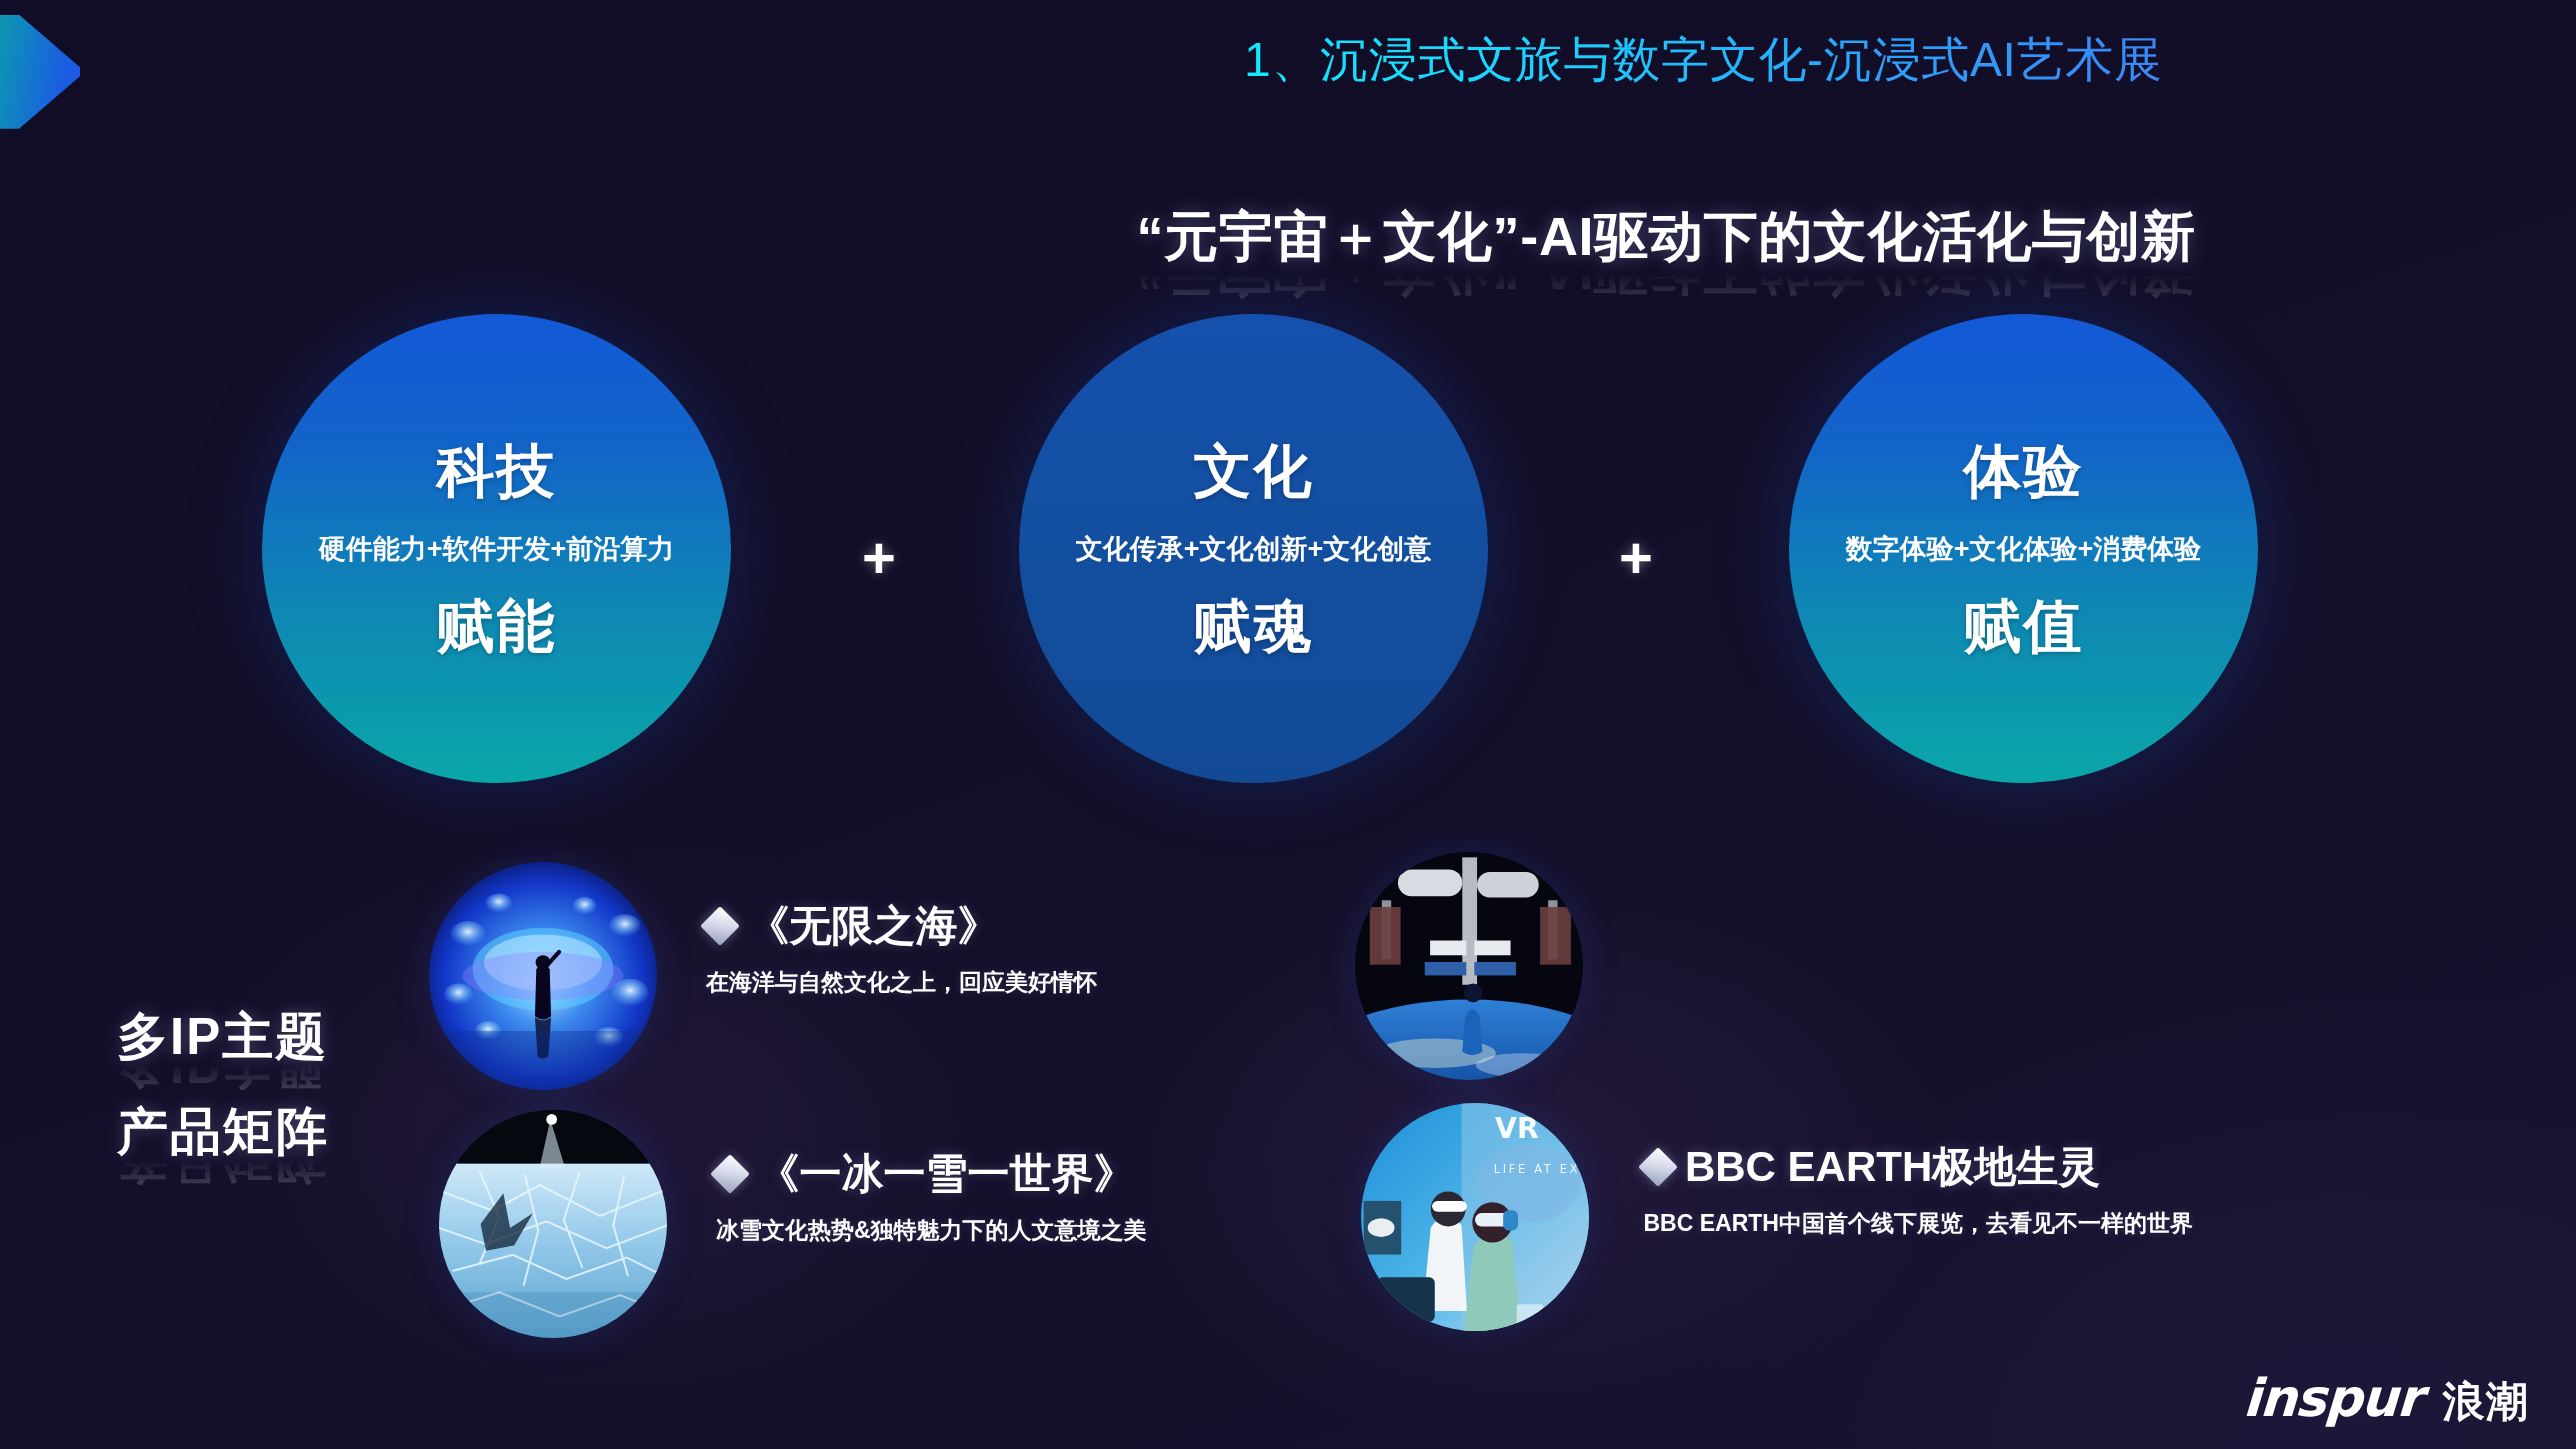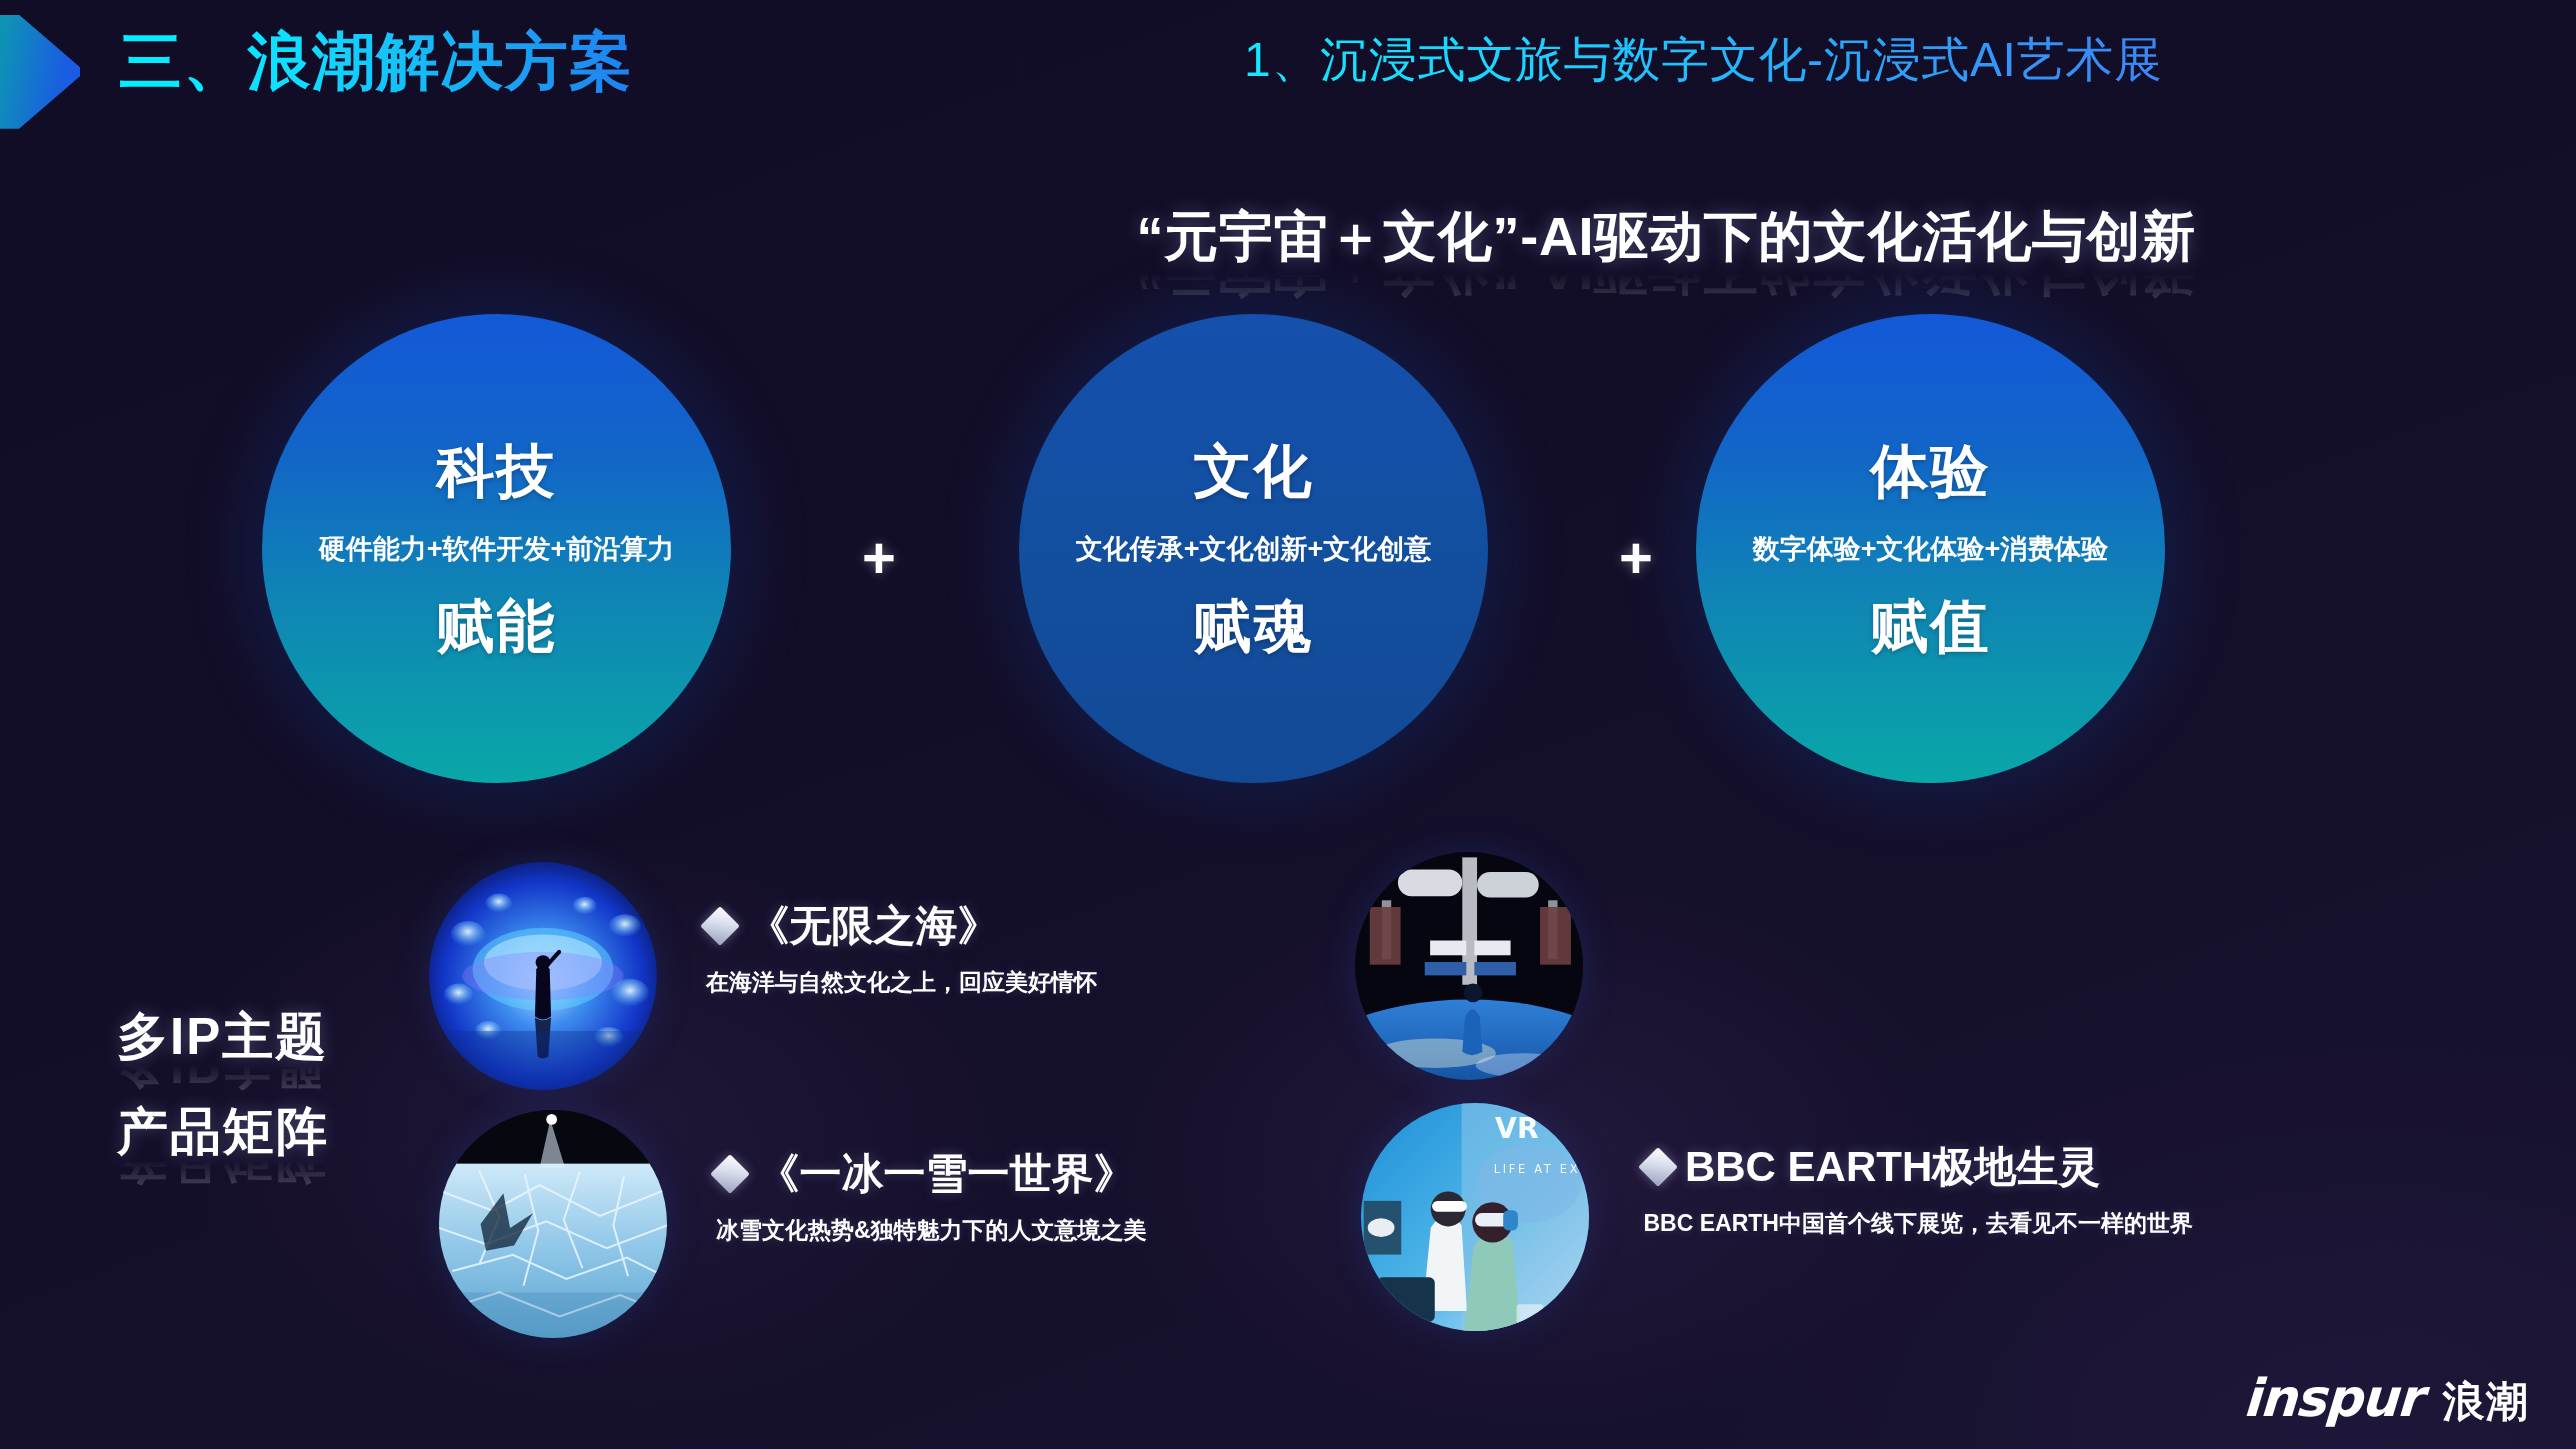--- a/index.html
+++ b/index.html
@@ -69,21 +69,21 @@
   .circle-row{position:absolute;left:0;top:314px;width:2576px;height:496px;}
   .pillar{
     position:absolute;top:0;
     width:469px;height:469px;border-radius:50%;
     display:flex;flex-direction:column;justify-content:center;
     color:#fff;text-align:center;
     box-shadow:0 0 60px 20px rgba(20,80,190,.18);
   }
   .pillar.p1{left:262px;background:linear-gradient(180deg,#1359d8 0%,#1264c8 28%,#0f86b4 62%,#0aa7a8 100%);}
   .pillar.p2{left:1019px;background:linear-gradient(180deg,#1450ad 0%,#134f9f 50%,#124a96 100%);}
-  .pillar.p3{left:1696px;background:linear-gradient(180deg,#1359d8 0%,#1264c8 28%,#0f86b4 62%,#0aa7a8 100%);}
+  .pillar.p3{left:1789px;background:linear-gradient(180deg,#1359d8 0%,#1264c8 28%,#0f86b4 62%,#0aa7a8 100%);}
 
   .pillar .big{font-size:58px;font-weight:900;line-height:1;letter-spacing:2px;
                text-shadow:0 2px 5.4px rgba(0,0,0,.25);}
   .pillar .mid{font-size:27px;font-weight:700;margin-top:31px;letter-spacing:0px;white-space:nowrap;}
   .pillar .big2{font-size:58px;font-weight:900;line-height:1;margin-top:29.5px;letter-spacing:2px;
                 text-shadow:0 2px 5.4px rgba(0,0,0,.25);}
 
   .plus{
     position:absolute;top:215px;
     font-size:58px;font-weight:700;color:#fff;line-height:1;
@@ -152,21 +152,20 @@
   }
   .logo-cn{font-size:42px;font-weight:800;color:#fff;letter-spacing:1.3px;}
 </style>
 </head>
 <body>
 
 <div id="slide">
 
   <div class="chevron"></div>
 
-  <div class="title-main">三、浪潮解决方案</div>
   <div class="title-right">1、沉浸式文旅与数字文化-沉浸式AI艺术展</div>
 
   <div class="subtitle-wrap">
     <div>
       <span class="subtitle">“元宇宙＋文化”-AI驱动下的文化活化与创新</span>
       <span class="subtitle-refl">“元宇宙＋文化”-AI驱动下的文化活化与创新</span>
     </div>
   </div>
 
   <div class="circle-row">

